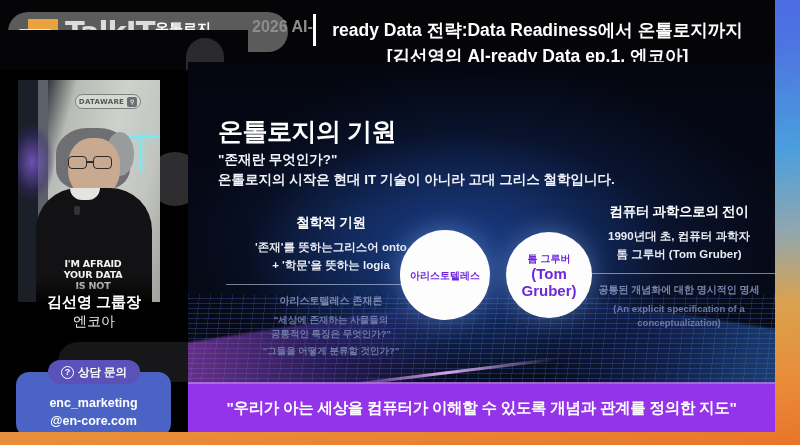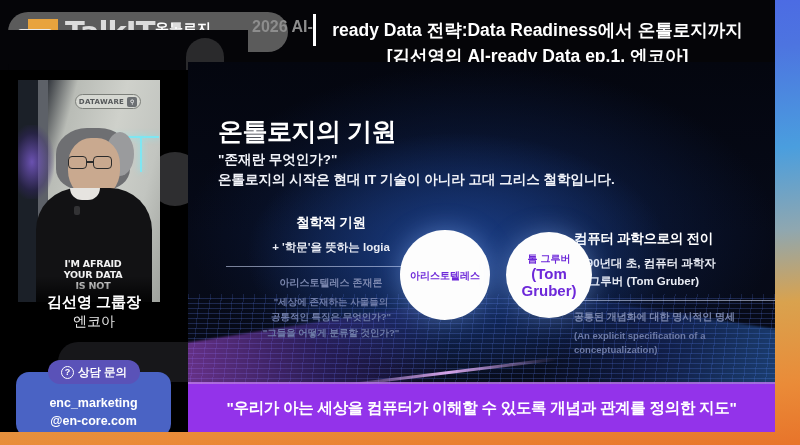--- a/index.html
+++ b/index.html
@@ -269,21 +269,21 @@
   }
   #slide-sub{
     position:absolute; left:30px; top:88px;
     font-size:13.5px; font-weight:bold; color:#f0f2f8; line-height:1.5;
   }
   #slide-sub div{ white-space:nowrap; }
 
   
   .col{ position:absolute; width:210px; }
   #col-left{ left:38px; top:152px; text-align:center; }
-  #col-right{ left:386px; top:168px; text-align:left; }
+  #col-right{ left:386px; top:141px; text-align:center; }
   .col-h{
     font-size:13.5px; font-weight:bold; color:#fff; margin-bottom:7px;
     letter-spacing:-.3px;
   }
   .col-body{ font-size:11.5px; font-weight:bold; color:#e9ecf4; line-height:1.55; }
   .col-rule{
     height:1px; background:rgba(215,225,255,.55); margin:9px 0 8px;
   }
   .col-dim{ font-size:10px; font-weight:bold; color:#7a86ad; line-height:1.5; }
   .col-dim-q{ font-size:9.5px; font-weight:bold; color:#6d7aa6; line-height:1.55; margin-top:5px; }
@@ -408,20 +408,21 @@
     <div id="beam-streak"></div>
 
     <div id="slide-title">온톨로지의 기원</div>
     <div id="slide-sub">
       <div>"존재란 무엇인가?"</div>
       <div>온톨로지의 시작은 현대 IT 기술이 아니라 고대 그리스 철학입니다.</div>
     </div>
 
     <div class="col" id="col-left">
       <div class="col-h">철학적 기원</div>
+      <div class="col-body">'존재'를 뜻하는그리스어 onto</div>
       <div class="col-body">+ '학문'을 뜻하는 logia</div>
       <div class="col-rule"></div>
       <div class="col-dim">아리스토텔레스 존재론</div>
       <div class="col-dim-q">"세상에 존재하는 사물들의</div>
       <div class="col-dim-q" style="margin-top:0">공통적인 특징은 무엇인가?"</div>
       <div class="col-dim-q" style="margin-top:2px">"그들을 어떻게 분류할 것인가?"</div>
     </div>
 
     <div class="col" id="col-right">
       <div class="col-h">컴퓨터 과학으로의 전이</div>

